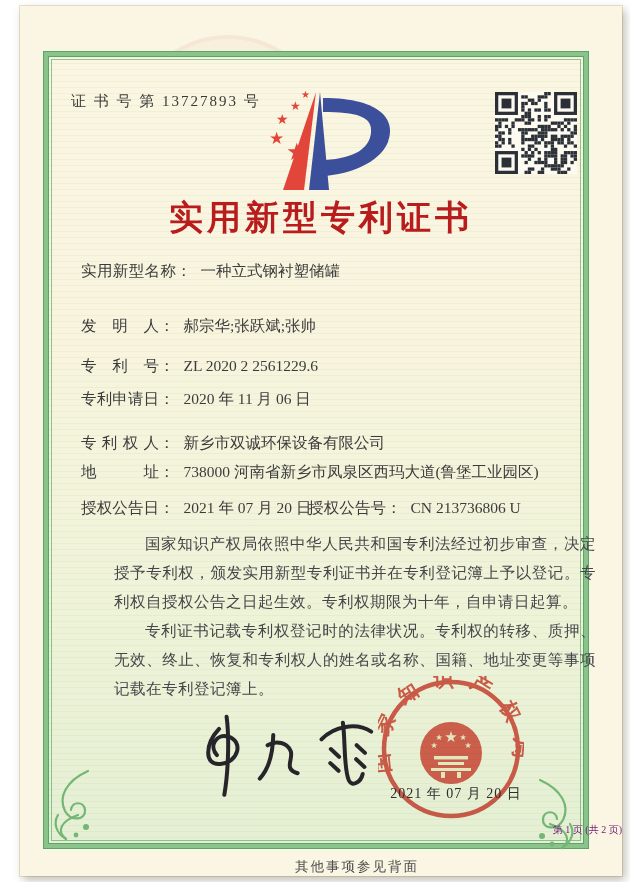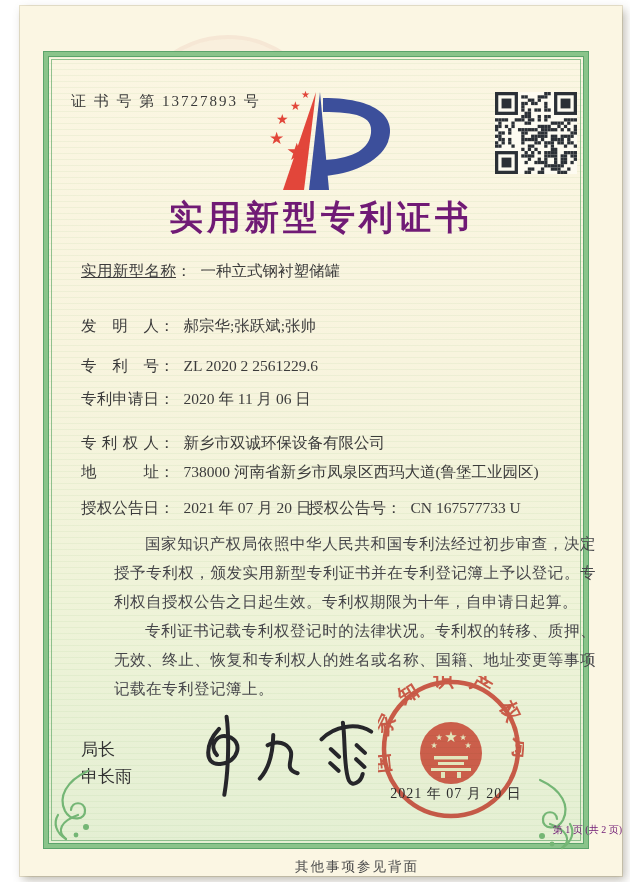--- a/index.html
+++ b/index.html
@@ -15,26 +15,26 @@
   .frame::after{content:'';position:absolute;inset:3px;border:1px solid rgba(110,175,115,.75);pointer-events:none;}
   .ghost-seal{position:absolute;left:106px;top:29px;width:196px;height:196px;border-radius:50%;
     border:4px solid rgba(205,85,75,.09);box-shadow:inset 0 0 0 14px rgba(205,85,75,.04);}
   .cert-no{position:absolute;left:51px;top:86px;font-size:15px;letter-spacing:2px;color:#3a3a3a;}
   
   .logo{position:absolute;left:216px;top:80px;width:170px;height:115px;}
   .logo svg{position:absolute;left:0;top:0;}
   .logo .star{position:absolute;color:#e2463a;line-height:1;}
   .qr{position:absolute;left:475px;top:86px;width:82px;height:82px;background:#fdfbf1;}
   .title{position:absolute;left:0;top:189px;width:100%;text-align:center;font-size:34px;
-    font-weight:600;letter-spacing:4px;color:#701a75;}
+    font-weight:600;letter-spacing:4px;color:#b91c1c;}
   
   .fields{position:absolute;left:61px;top:0;width:500px;font-size:15.5px;color:#3b3b3b;}
   .field{position:absolute;left:0;white-space:nowrap;}
   .flabel{display:inline-block;width:78px;text-align:justify;text-align-last:justify;vertical-align:bottom;}
-  .flabel.wide{width:95px;text-decoration:underline;}
+  .flabel.wide{width:95px;}
   .fvalue{margin-left:9px;}
   .f0{top:255px}.f1{top:310px}.f2{top:350px}.f3{top:383px}.f4{top:427px}.f5{top:456px}.f6{top:492px}
   .grant2{position:absolute;left:227px;top:0;white-space:nowrap;}
   .paras{position:absolute;left:61px;top:523px;width:482px;font-size:15.5px;line-height:29px;
     color:#46464a;text-align:justify;letter-spacing:.5px;margin-left:33px;}
   .paras p{margin:0;text-indent:2em;}
   .officer{position:absolute;left:61px;top:730px;font-size:17px;color:#333;line-height:27px;}
   .signature{position:absolute;left:156px;top:705px;}
   
   .seal{position:absolute;left:358px;top:670px;width:146px;height:146px;opacity:.9;mix-blend-mode:multiply;}
@@ -304,34 +304,30 @@
     </div>
     <div class="field f4">
       <span class="flabel">专利权人</span><span>：</span><span class="fvalue">新乡市双诚环保设备有限公司</span>
     </div>
     <div class="field f5">
       <span class="flabel">地址</span><span>：</span><span class="fvalue">738000 河南省新乡市凤泉区西玛大道(鲁堡工业园区)</span>
     </div>
     <div class="field f6">
       <span class="flabel">授权公告日</span><span>：</span><span class="fvalue">2021 年 07 月 20 日</span>
       <span class="grant2">
-        <span class="flabel">授权公告号</span><span>：</span><span class="fvalue">CN 167577733 U</span>
+        <span class="flabel">授权公告号</span><span>：</span><span class="fvalue">CN 213736806 U</span>
       </span>
     </div>
   </div>
 
   <div class="paras">
     <p>国家知识产权局依照中华人民共和国专利法经过初步审查，决定授予专利权，颁发实用新型专利证书并在专利登记簿上予以登记。专利权自授权公告之日起生效。专利权期限为十年，自申请日起算。</p>
     <p>专利证书记载专利权登记时的法律状况。专利权的转移、质押、无效、终止、恢复和专利权人的姓名或名称、国籍、地址变更等事项记载在专利登记簿上。</p>
   </div>
 
-  <div class="officer">
-    <div>局长</div>
-    <div>申长雨</div>
-  </div>
 
   <svg class="signature" width="215" height="90" viewBox="0 0 215 90">
     <g fill="none" stroke="#26262a" stroke-width="4" stroke-linecap="round" stroke-linejoin="round" transform="rotate(-2 100 45)">
       <path d="M44,16 C30,30 27,52 44,51 C63,50 68,29 53,24 C41,20 33,33 41,42"></path>
       <path d="M52,4 C54,24 52,58 47,82"></path>
       <path d="M98,24 C97,42 92,58 83,67"></path>
       <path d="M92,34 C101,29 112,32 115,41 C117,50 107,58 121,63"></path>
       <path d="M146,30 C159,17 182,14 196,24"></path>
       <path d="M168,14 C170,32 167,60 172,72 C175,79 184,74 186,66"></path>
       <path d="M155,40 l8,8 M181,37 l8,8 M154,54 l8,8 M180,51 l8,8"></path>

